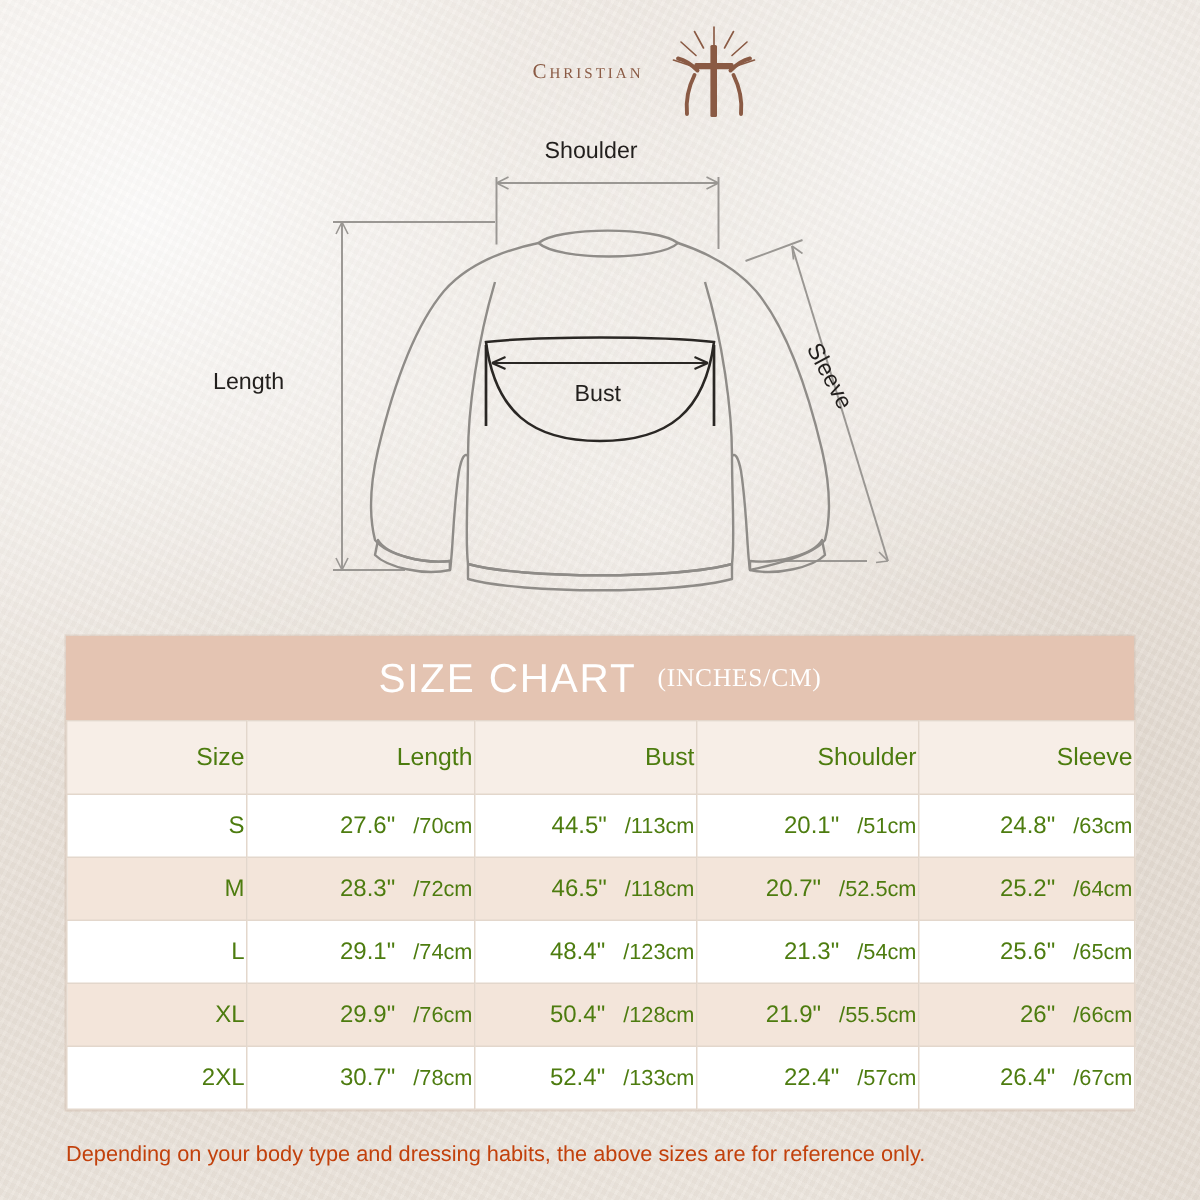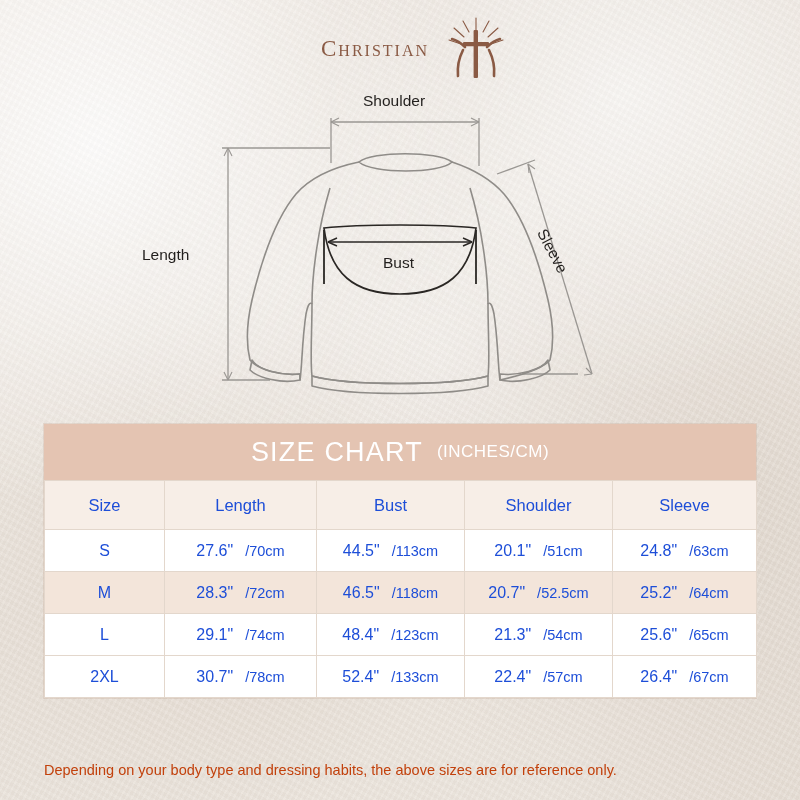--- a/index.html
+++ b/index.html
@@ -47,21 +47,21 @@
     left: 0;
     width: 800px;
     height: 70px;
     display: flex;
     align-items: center;
     justify-content: center;
     gap: 0px;
   }
   .brand-text {
     color: #8a5a44;
-    font-size: 23px;
+    font-size: 14px;
     letter-spacing: 2.0px;
     font-variant: small-caps;
     font-family: "Liberation Serif", serif;
     white-space: nowrap;
   }
   .brand-left { text-align: right; width: 140px; padding-right: 12px; }
   .brand-right { text-align: left; width: 185px; padding-left: 12px; }
   .brand-mark { width: 70px; height: 66px; position: relative; }
 
   
@@ -105,34 +105,34 @@
     color: #ffffff;
   }
   .chart-title .t-main {
     font-size: 27px;
     letter-spacing: 1.2px;
     font-family: "Liberation Sans", sans-serif;
   }
   .chart-title .t-sub {
     font-size: 17px;
     letter-spacing: .5px;
-    font-family: Liberation Sans, sans-serif;
+    font-family: Liberation Serif, serif;
     margin-left: 14px;
   }
 
   table.sizes {
     width: 100%;
     border-collapse: collapse;
     table-layout: fixed;
   }
   table.sizes th, table.sizes td {
     border: 1px solid #e3d7cc;
-    text-align: center;
+    text-align: right;
     font-size: 16px;
-    color: #1d4ed8;
+    color: #4d7c0f;
     font-family: "Liberation Sans", sans-serif;
     font-weight: normal;
   }
   table.sizes th { height: 46px; font-size: 16.5px; background: #f7eee7; }
   table.sizes td { height: 39px; }
   table.sizes col.c0 { width: 120px; }
   table.sizes col.c1 { width: 152px; }
   table.sizes col.c2 { width: 148px; }
   table.sizes col.c3 { width: 148px; }
   table.sizes col.c4 { width: 144px; }
@@ -302,20 +302,27 @@
           <td><span>20.7"</span><span class="cm">/52.5cm</span></td>
           <td><span>25.2"</span><span class="cm">/64cm</span></td>
         </tr>
         <tr class="odd">
           <td>L</td>
           <td><span>29.1"</span><span class="cm">/74cm</span></td>
           <td><span>48.4"</span><span class="cm">/123cm</span></td>
           <td><span>21.3"</span><span class="cm">/54cm</span></td>
           <td><span>25.6"</span><span class="cm">/65cm</span></td>
         </tr>
+        <tr class="even">
+          <td>XL</td>
+          <td><span>29.9"</span><span class="cm">/76cm</span></td>
+          <td><span>50.4"</span><span class="cm">/128cm</span></td>
+          <td><span>21.9"</span><span class="cm">/55.5cm</span></td>
+          <td><span>26"</span><span class="cm">/66cm</span></td>
+        </tr>
         <tr class="odd">
           <td>2XL</td>
           <td><span>30.7"</span><span class="cm">/78cm</span></td>
           <td><span>52.4"</span><span class="cm">/133cm</span></td>
           <td><span>22.4"</span><span class="cm">/57cm</span></td>
           <td><span>26.4"</span><span class="cm">/67cm</span></td>
         </tr>
       </tbody>
     </table>
   </div>

